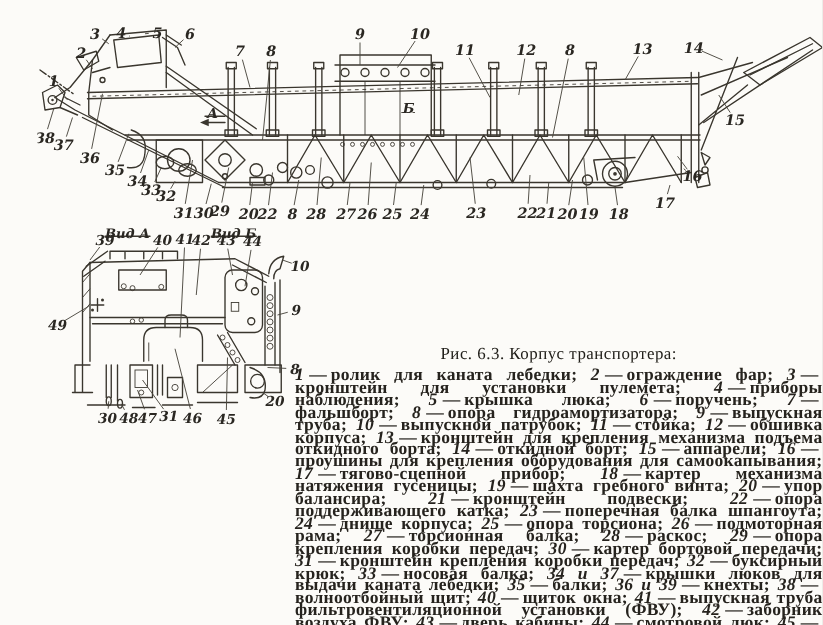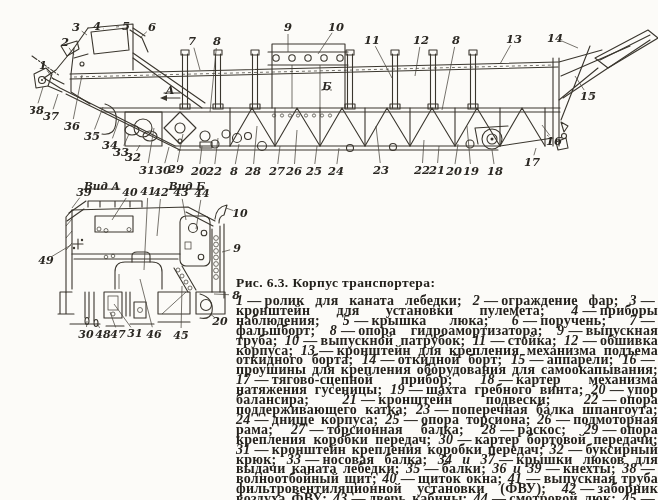--- a/index.html
+++ b/index.html
@@ -10,21 +10,21 @@
   #detail-svg{left:30px;top:174px;}
   .ink{stroke:#3a362e;fill:none;stroke-width:1.1;stroke-linecap:round;stroke-linejoin:round;}
   .thin{stroke:#3a362e;fill:none;stroke-width:0.7;}
   .fillink{fill:#3a362e;stroke:none;}
   .co{font:italic 700 11.5px "DejaVu Serif",serif;fill:#2a2722;text-anchor:middle;}
   .cod{font:italic 700 11px "DejaVu Serif",serif;fill:#2a2722;text-anchor:middle;}
   .sec{font:italic 700 11px "DejaVu Serif",serif;fill:#2a2722;text-anchor:middle;}
   .vl{font:italic 700 10.5px "DejaVu Serif",serif;fill:#2a2722;text-anchor:middle;}
   .leader{stroke:#4a463e;stroke-width:0.75;fill:none;}
   #caption{position:absolute;left:236px;top:275px;width:422px;color:#22201b;}
-  #fig-title{font-weight:700;font-size:13.5px;letter-spacing:0.4px;margin-bottom:5px;white-space:nowrap;}
+  #fig-title{text-align:center;font-weight:400;font-size:13.5px;letter-spacing:0.4px;margin-bottom:5px;white-space:nowrap;}
   #legend-text{font-size:14px;line-height:9.9px;font-weight:700;text-align:justify;
                text-align-last:center;letter-spacing:0.25px;word-spacing:1px;color:#26231e;}
   #legend-text i{font-style:italic;padding-right:1px;}
 </style>
 </head>
 <body>
 
 <div id="page">
 
   <svg id="main-svg" width="628" height="170" viewBox="0 0 628 170">

